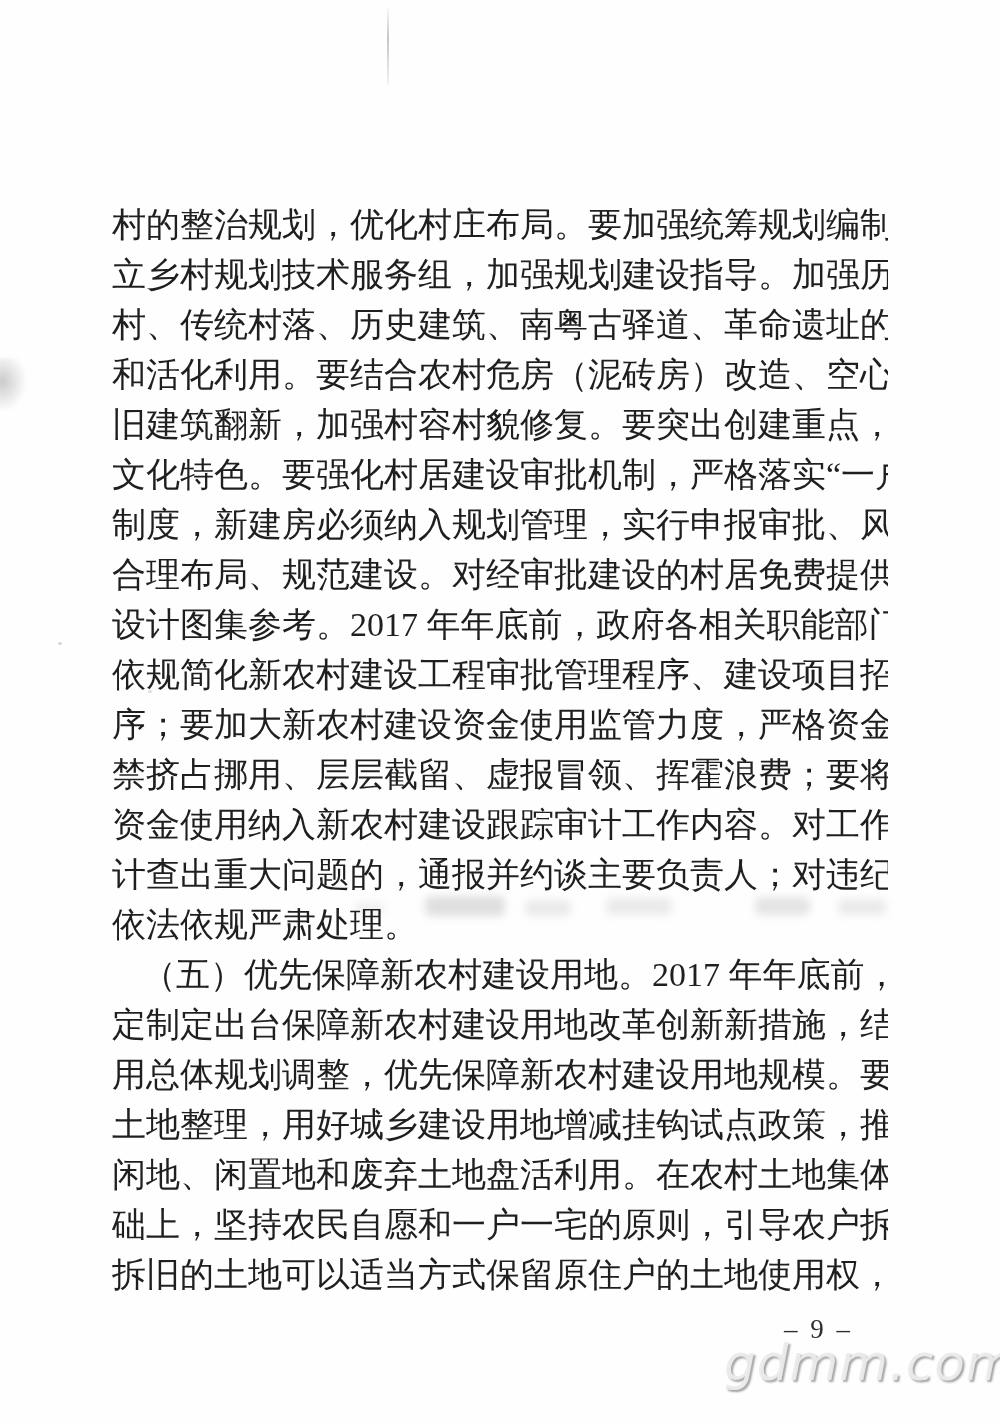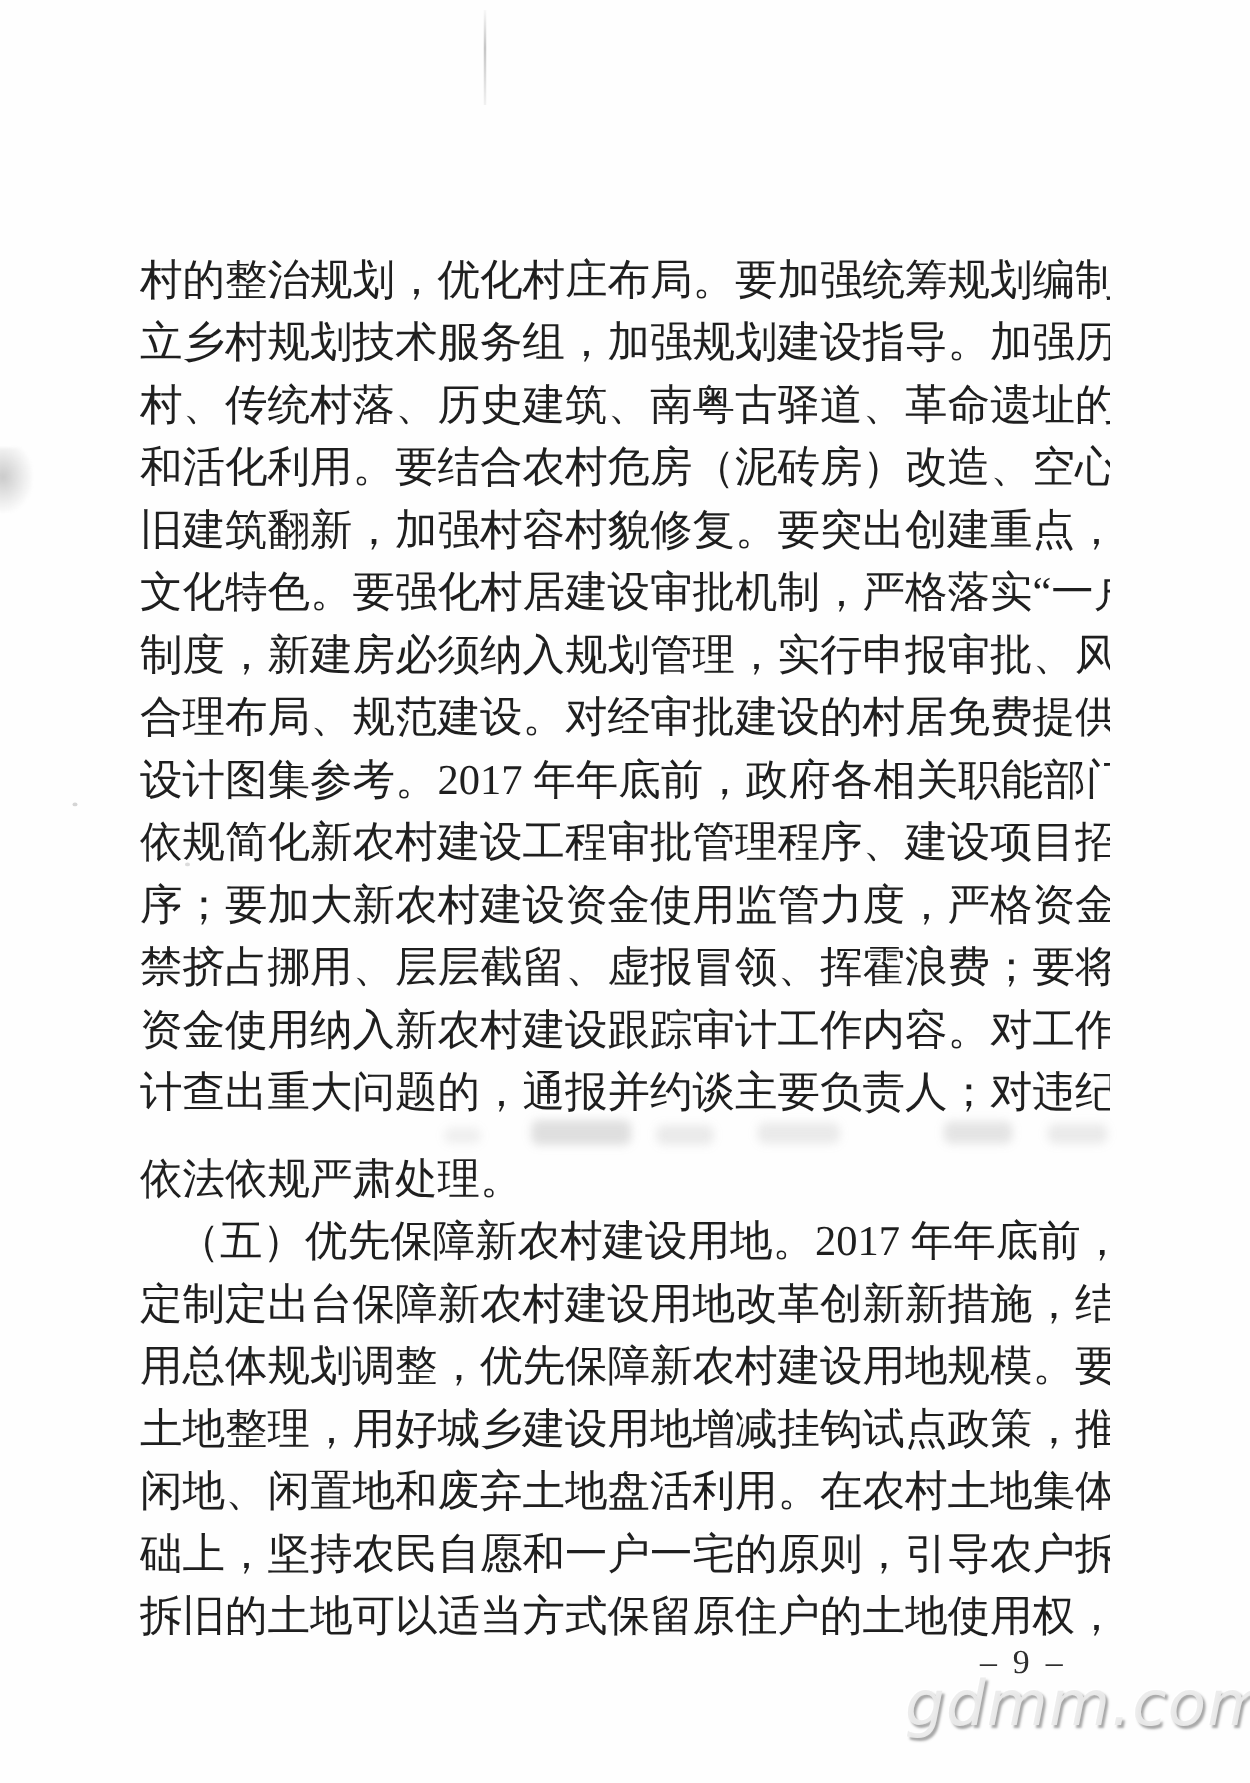--- a/index.html
+++ b/index.html
@@ -30,21 +30,20 @@
     line-height: 50px;
     font-size: 34px;
     white-space: nowrap;
     text-align: justify;
     text-align-last: justify;
     text-justify: inter-character;
     overflow: hidden;
   }
   .line.para-end {
     text-align-last: left;
-    margin-top: 19px;
   }
   .line.indent {
     padding-left: 30px;
   }
 
   
   .page-number {
     position: absolute;
     left: 784px;
     top: 1314px;

